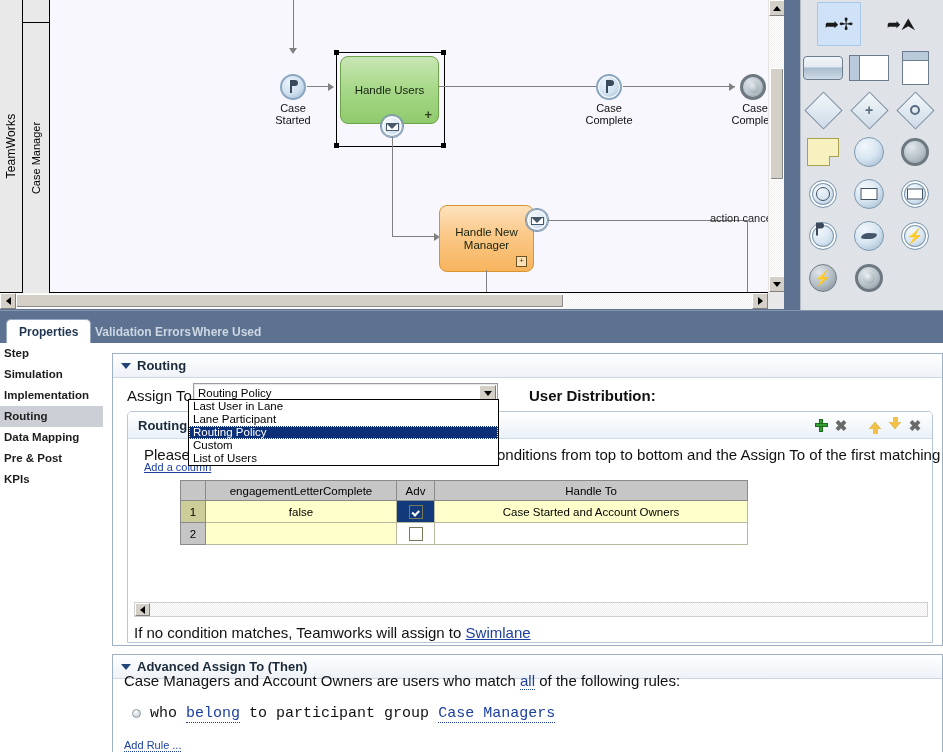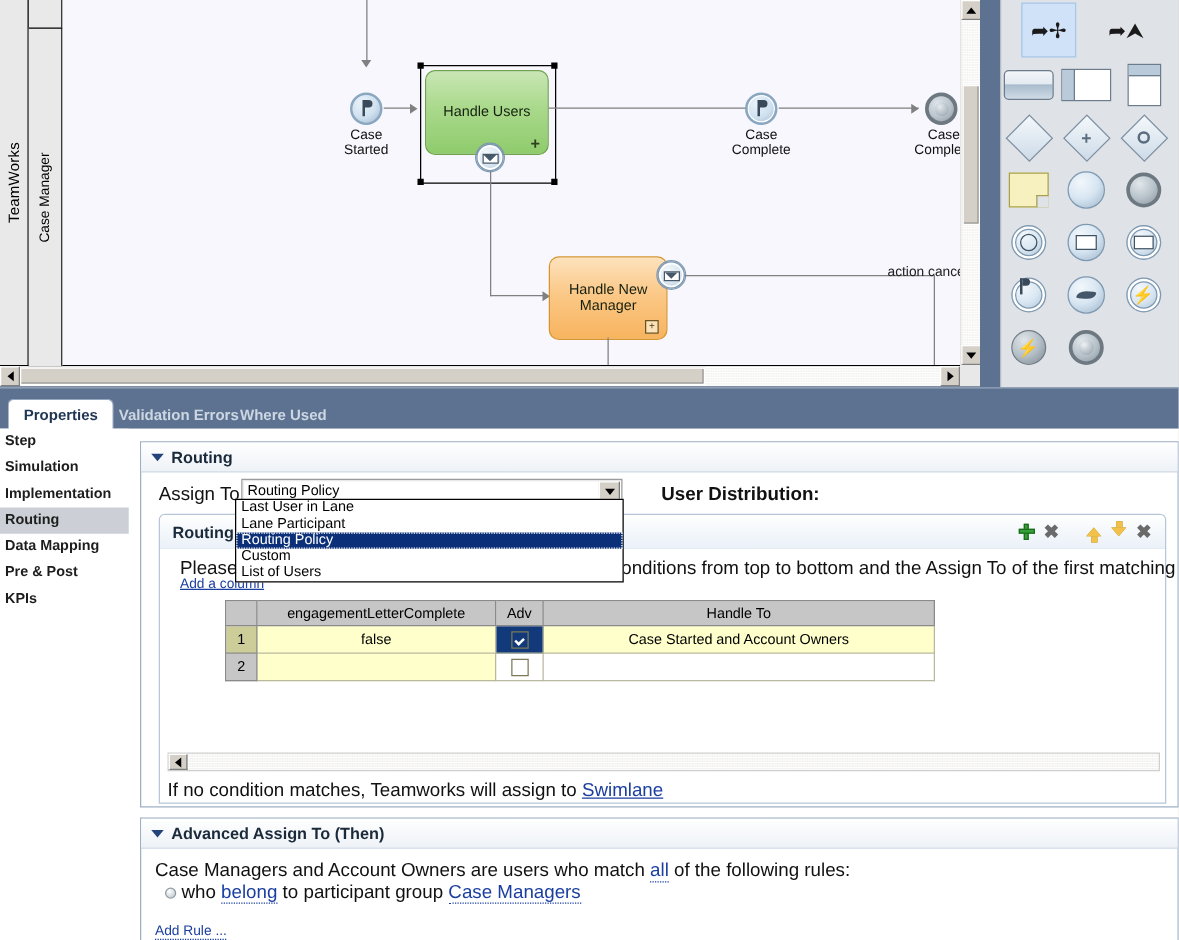--- a/index.html
+++ b/index.html
@@ -558,25 +558,25 @@
             </div>
           </div>
         </div>
 
         <div class="section" style="left:9px; top:311px; width:831px; height:130px;">
           <div class="section-title">
             <span class="caret"></span>
             <span>Advanced Assign To (Then)</span>
           </div>
 
-          <div class="lbl" style="position:absolute; left:11px; top:33px;">
+          <div class="lbl" style="position:absolute; left:11px; top:17px;">
             <span>Case Managers and Account Owners are users who match </span><span class="dotlink">all</span><span> of the following rules:</span>
           </div>
 
-          <div class="lbl" style="position:absolute; left:19px; top:50px;">
+          <div class="lbl" style="position:absolute; left:19px; top:50px;font-family:Liberation Mono, monospace;">
             <span class="bullet"></span>
             <span>who</span>
             <span class="dotlink">belong</span>
             <span>to participant group</span>
             <span class="dotlink">Case Managers</span>
           </div>
 
 
           <div style="position:absolute; left:11px; top:84px;">
             <span class="dotlink">Add Rule ...</span>

